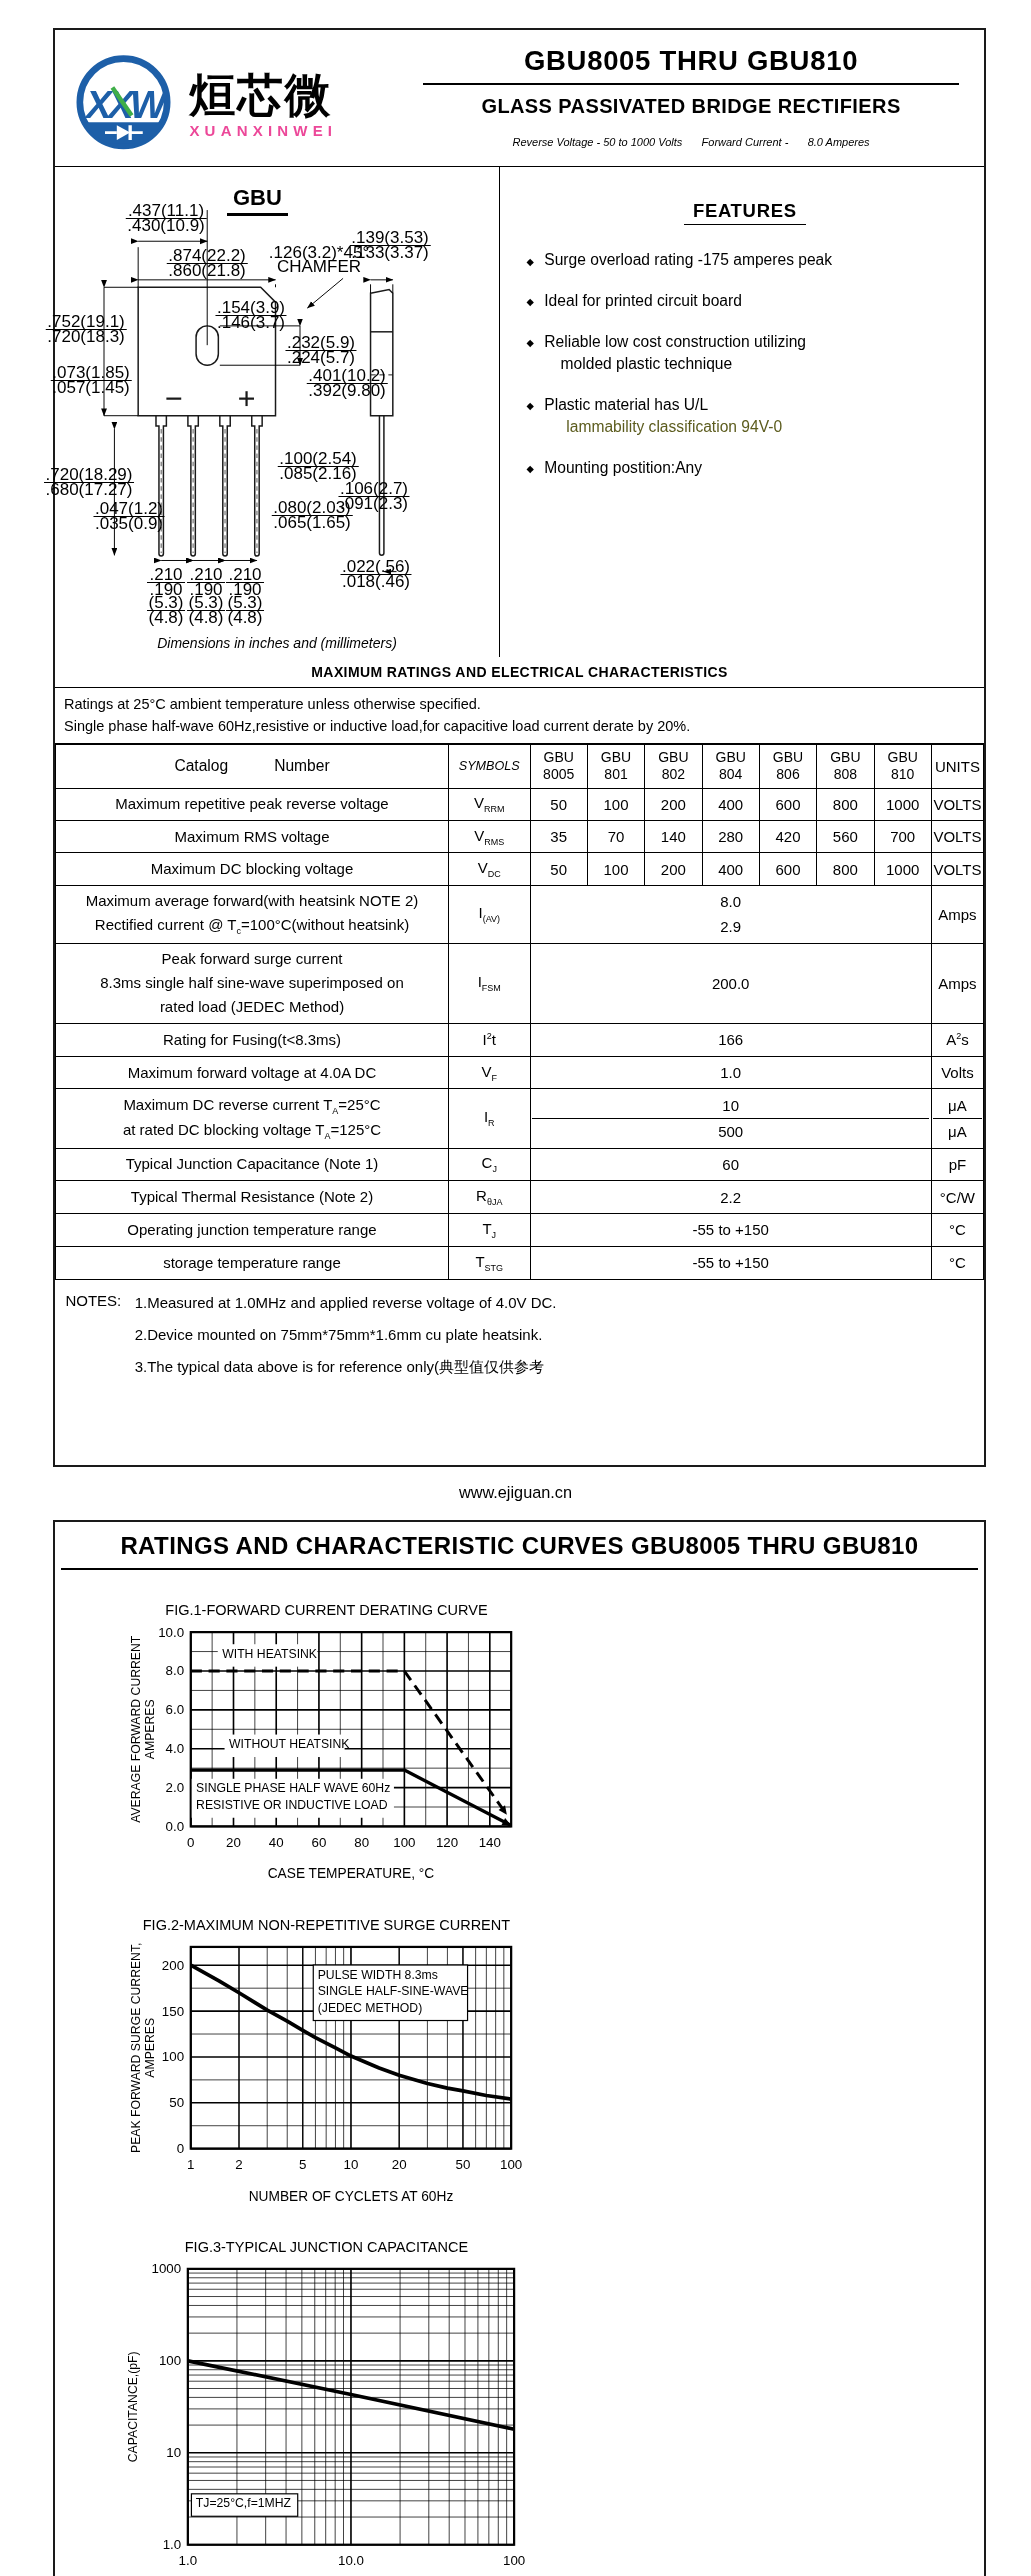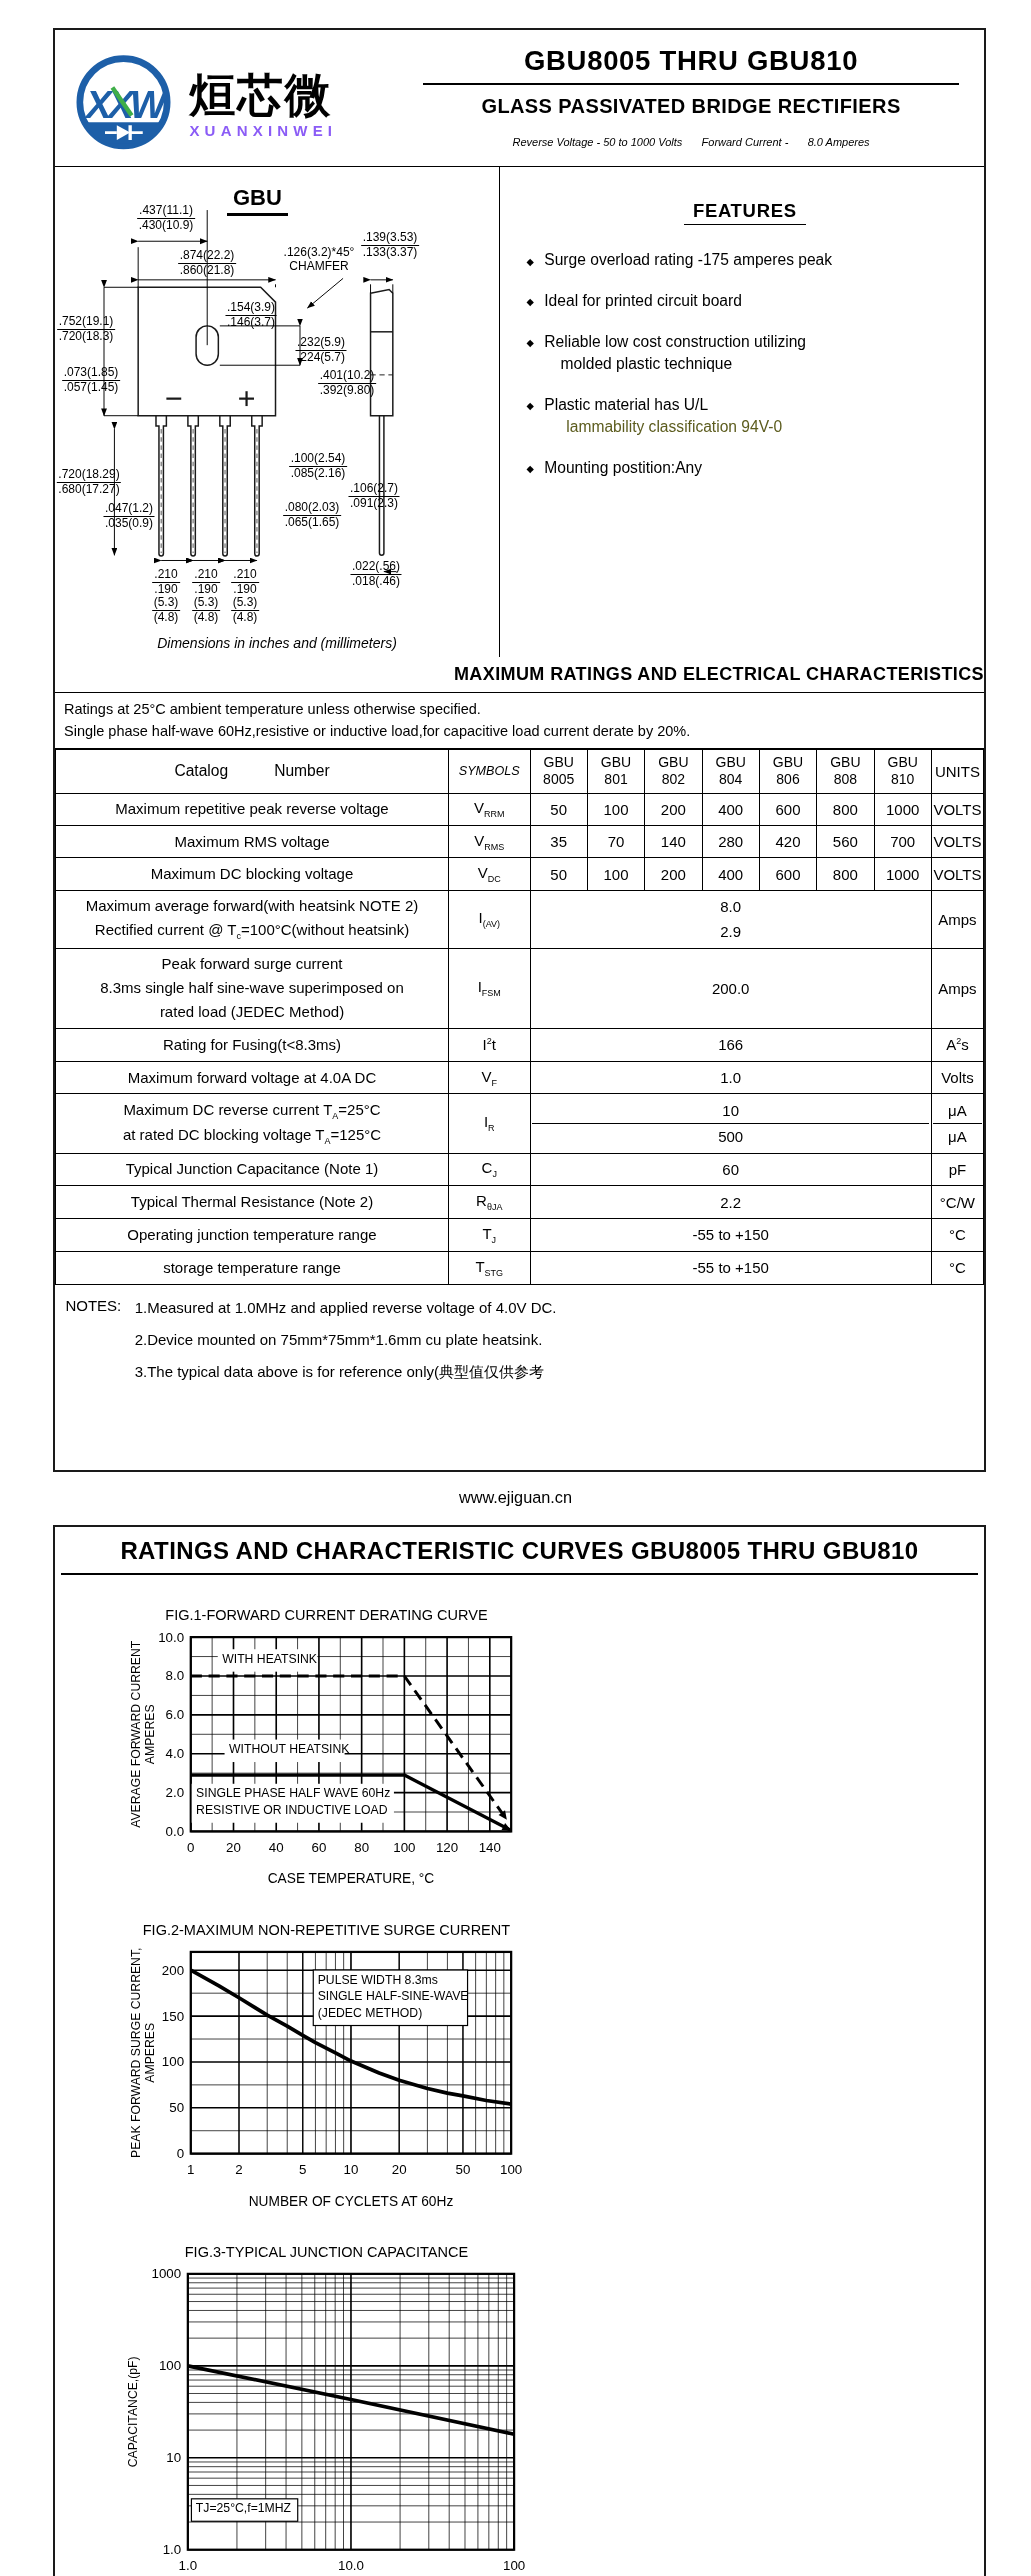--- a/index.html
+++ b/index.html
@@ -4,47 +4,47 @@
 <style>
   html,body{margin:0;padding:0;background:#ffffff;}
   body{width:1031px;font-family:"Liberation Sans","DejaVu Sans",sans-serif;color:#000;}
   .page{width:1031px;position:relative;padding-top:28px;}
   .docbox{width:929px;margin:0 auto 0 53px;border:2.2px solid #1a1a1a;background:#fff;}
   
   .hdr{display:flex;border-bottom:1.5px solid #000;padding:10.4px 19.3px 6px 13.4px;}
   .logo-wrap{width:349px;display:flex;align-items:center;gap:10px;padding-top:9px;}
   .logo-txt{display:flex;flex-direction:column;line-height:1;}
   .logo-cn{font-size:46px;font-weight:bold;letter-spacing:1.5px;}
-  .logo-en{font-size:15px;font-weight:bold;letter-spacing:5.2px;color:#8b5cf6;margin-top:4.5px;}
+  .logo-en{font-size:15px;font-weight:bold;letter-spacing:5.2px;color:#ec4899;margin-top:4.5px;}
   .hdr-right{flex:1;text-align:center;padding-top:4.5px;}
   .part-title{font-size:27.5px;font-weight:bold;letter-spacing:0.7px;}
   .part-rule{border:none;border-top:2.2px solid #000;margin:6px 6px 10.4px 6px;}
   .subtitle{font-size:20px;font-weight:bold;letter-spacing:0.4px;}
   .specline{margin-top:18px;font-style:italic;font-size:11px;display:flex;justify-content:center;gap:19.3px;align-items:baseline;}
   
   .split{display:flex;}
   .diagram-pane{width:444px;border-right:1.5px solid #000;position:relative;height:490px;flex:none;}
   .gbu-name{position:absolute;left:172px;top:18px;font-size:22px;font-weight:bold;border-bottom:3px solid #000;padding:0 6px 1.5px 6px;}
-  .dim{position:absolute;transform:translateX(-50%);font-size:12px;line-height:13.4px;text-align:center;white-space:nowrap;background:transparent;}
+  .dim{position:absolute;transform:translateX(-50%);font-size:17px;line-height:13.4px;text-align:center;white-space:nowrap;background:transparent;}
   .dim span{display:block;padding:0 1.5px;}
   .dim span.ul{border-bottom:1.1px solid #000;}
   .dim-note{position:absolute;bottom:6px;width:100%;text-align:center;font-style:italic;font-size:14px;}
   .pkg-svg{position:absolute;left:0;top:0;}
   .features-pane{flex:1;padding:33px 19.3px 0 25px;}
   .features-title-row{text-align:center;margin-bottom:27px;}
   .features-title{font-size:18.5px;font-weight:bold;border-bottom:1.5px solid #000;padding:0 9px 2.2px 9px;letter-spacing:0.7px;}
   .feat-list{list-style:none;margin:0;padding:0;font-size:15.6px;}
   .feat-item{display:flex;margin-bottom:18px;line-height:1.45;}
   .feat-bullet{flex:none;font-size:9.6px;margin:5.2px 10.4px 0 1.5px;}
   .feat-lines{flex:1;}
   .feat-lines .ind1{margin-left:16.3px;}
   .feat-lines .ind2{margin-left:22px;}
   .feat-lines .olive{color:#5c5c1e;}
   
-  .tbl-title{border-bottom:1.5px solid #000;text-align:right;font-weight:bold;font-size:18px;padding:6.7px 0;letter-spacing:0.4px;}
+  .tbl-title{border-bottom:1.5px solid #000;text-align:center;font-weight:bold;font-size:14px;padding:6.7px 0;letter-spacing:0.4px;}
   .conds{border-bottom:1.5px solid #000;padding:6px 9px;font-size:14.5px;line-height:1.5;}
   table.ratings{width:100%;border-collapse:collapse;font-size:15px;}
   table.ratings th,table.ratings td{border:1.3px solid #000;text-align:center;vertical-align:middle;padding:3.7px 1.5px;}
   table.ratings th{font-weight:normal;}
   th.cat{text-align:left;padding-left:7.4px;font-size:15.6px;}
   th.cat .num{display:inline-block;margin-left:46px;}
   th.sym{font-style:italic;font-size:12.6px;}
   th.dev{font-weight:bold;font-size:14px;line-height:1.25;}
   th.units-h{font-weight:bold;font-size:15px;}
   td.param{text-align:left;padding:3.7px 6px;line-height:1.6;font-size:15px;}

